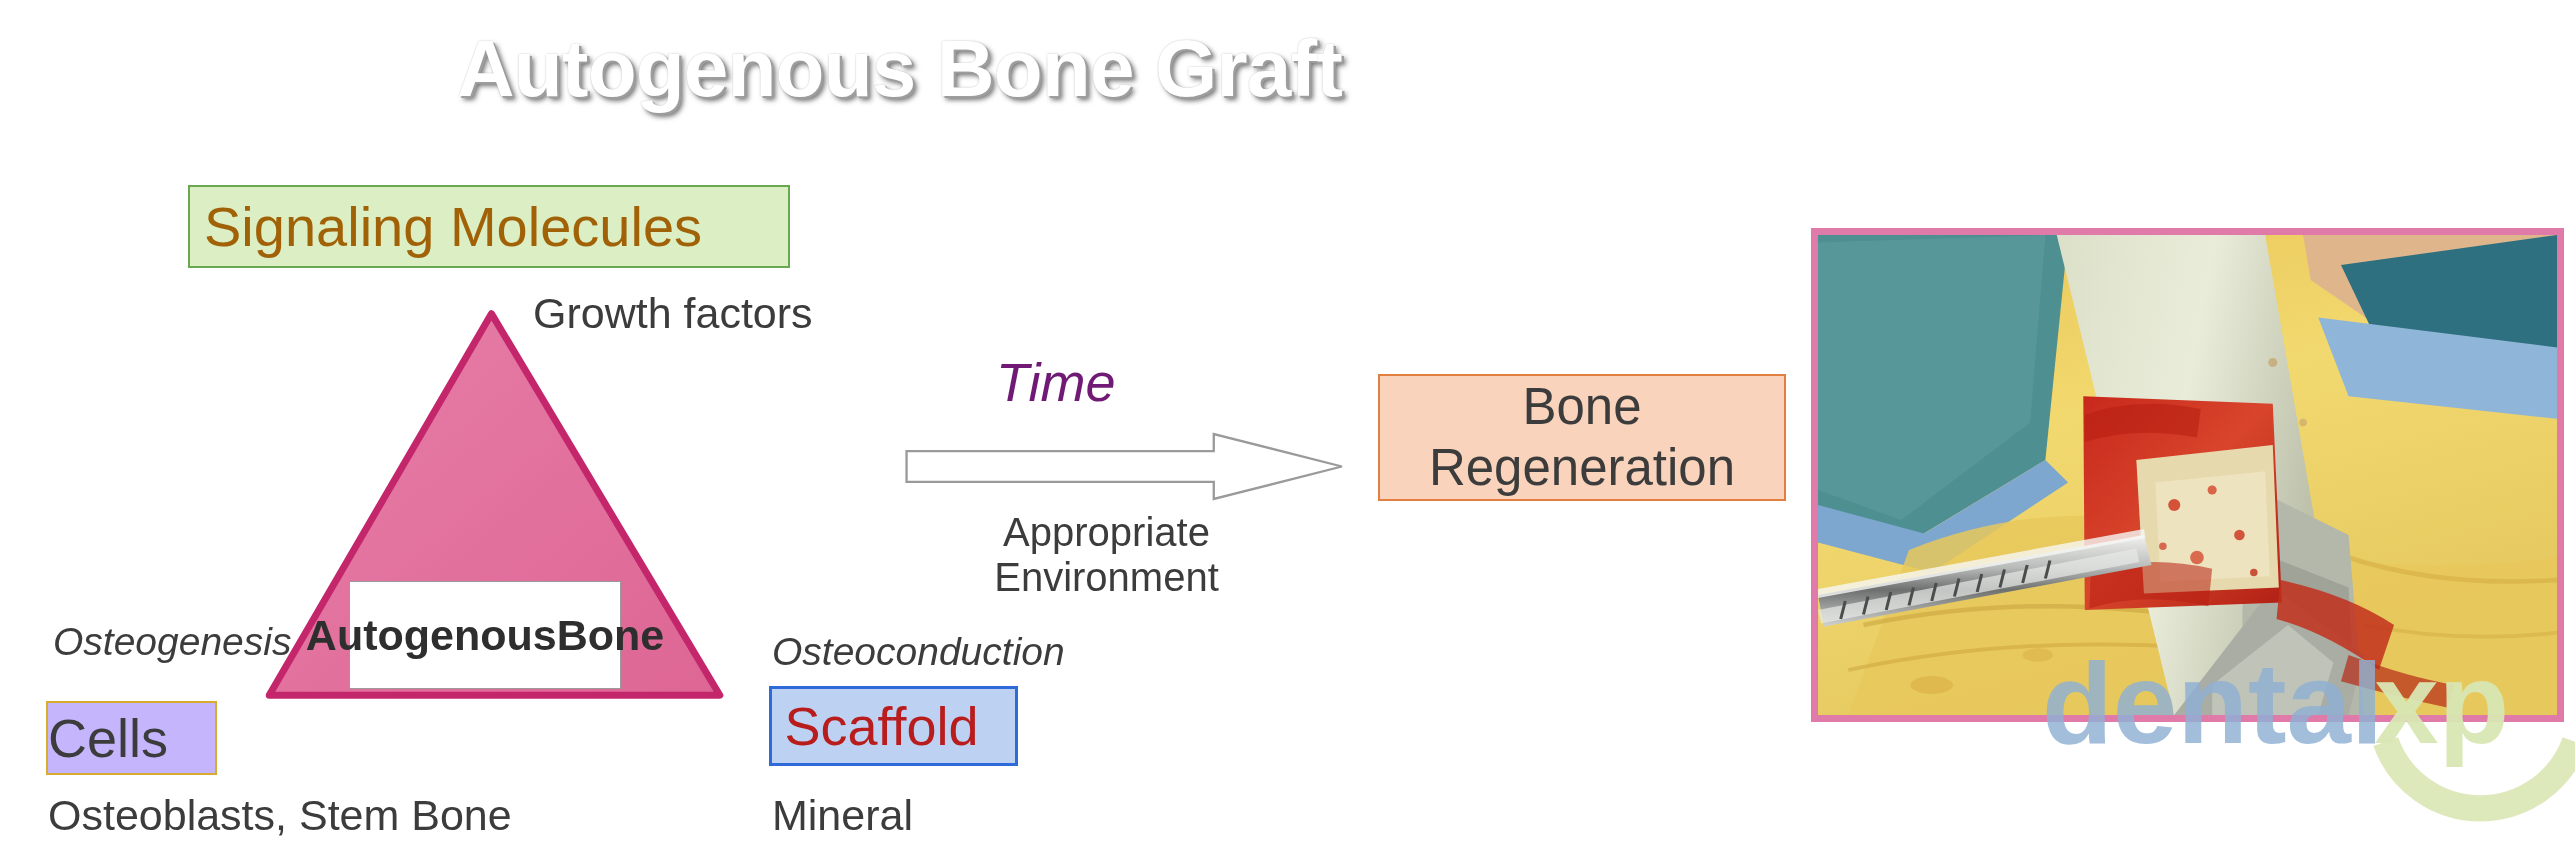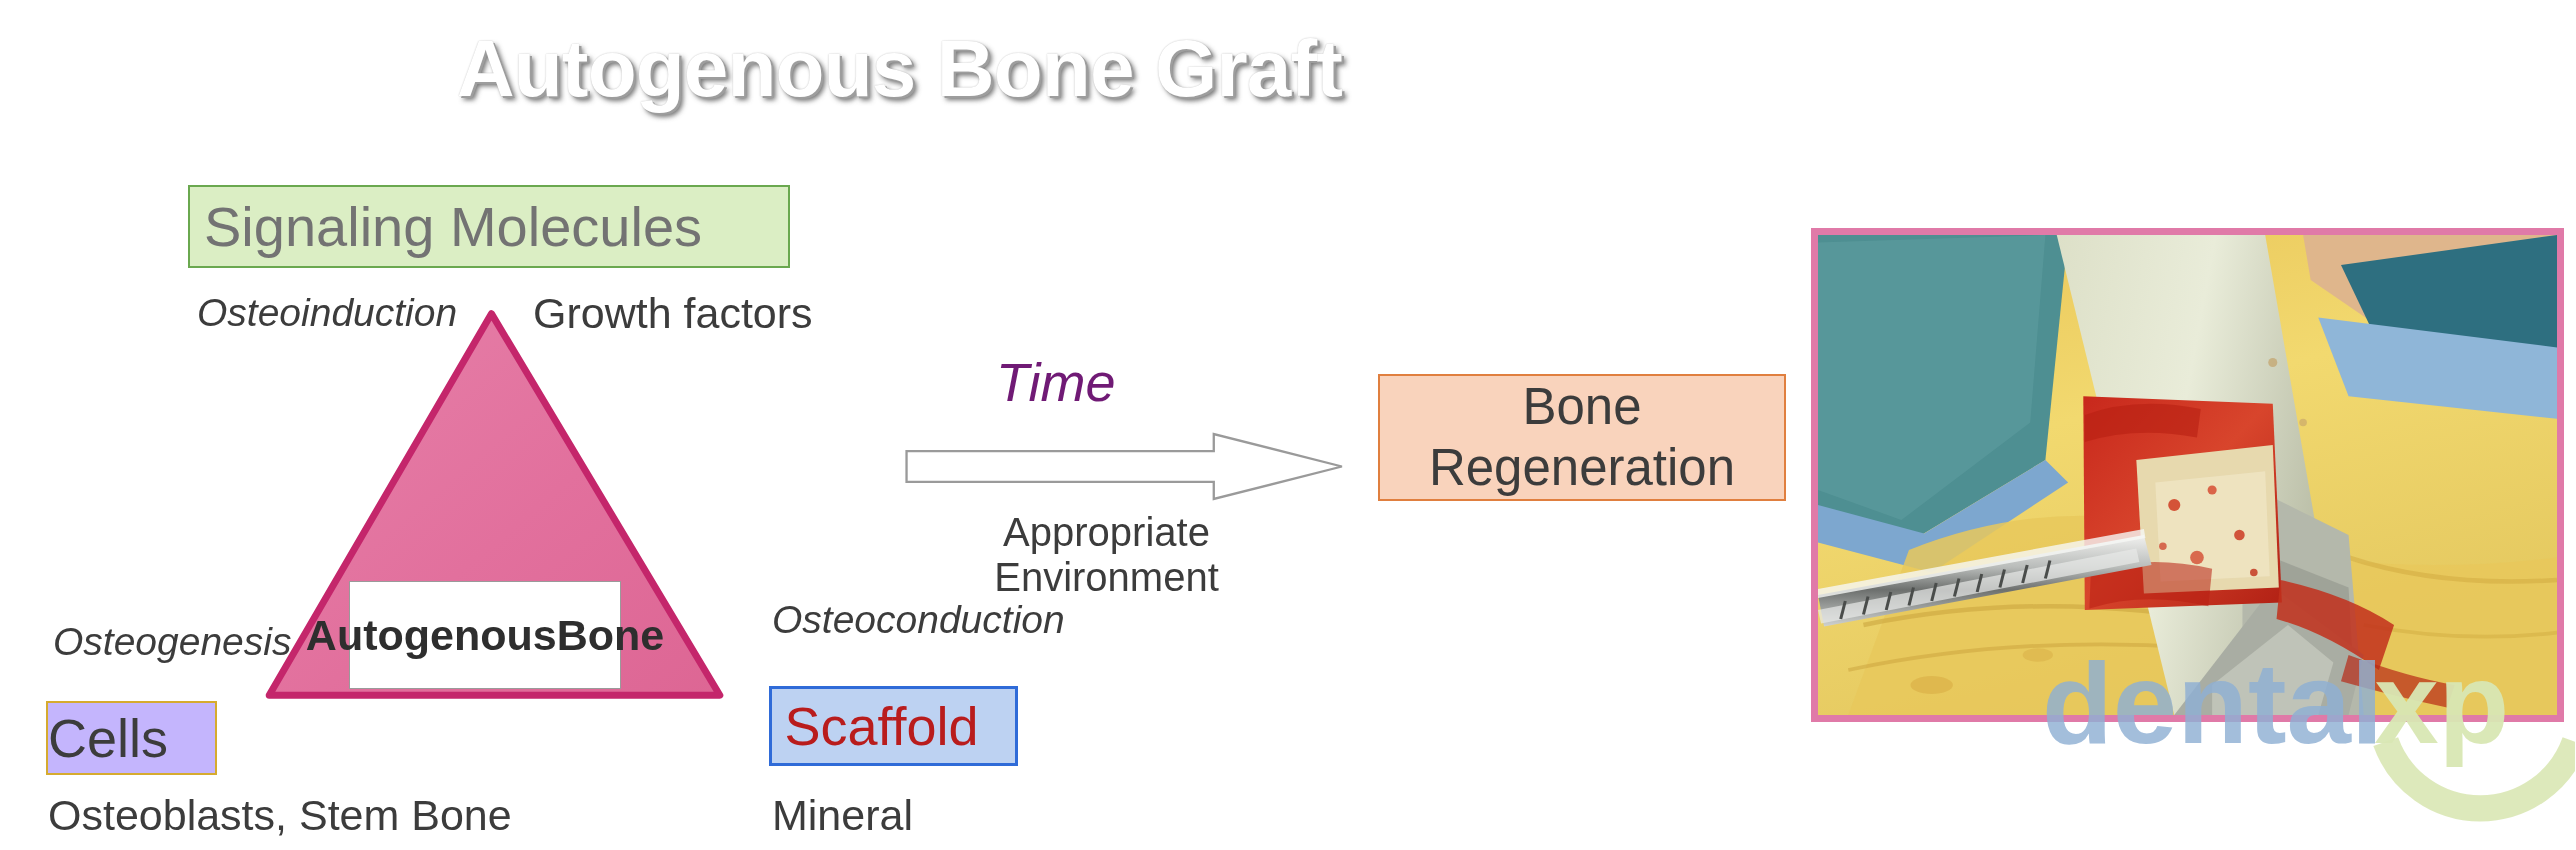--- a/index.html
+++ b/index.html
@@ -47,21 +47,21 @@
 
   #box-signaling {
     left: 188px;
     top: 185px;
     width: 602px;
     height: 83px;
     background: #dbeec4;
     border: 2.3px solid #6aa84f;
     padding-left: 14px;
     font-size: 56px;
-    color: #737373;
+    color: #a16207;
   }
 
   #box-cells {
     left: 46px;
     top: 701px;
     width: 171px;
     height: 74px;
     background: #c4b5fd;
     border: 2.3px solid #d6ab2f;
     padding-left: 0;
@@ -104,21 +104,21 @@
     font-size: 40px;
     color: #3c3c3c;
     white-space: nowrap;
     line-height: 1;
   }
   .cap.italic { font-style: italic; }
 
   #cap-osteoinduction  { left: 197px;  top: 293px; font-size: 39px; }
   #cap-growthfactors   { left: 533px;  top: 292px; font-size: 43px; }
   #cap-osteogenesis    { left: 53px;   top: 622px; font-size: 39px; font-style: italic; }
-  #cap-osteoconduction { left: 772px; top: 600px; font-size: 39px; }
+  #cap-osteoconduction { left: 772px; top: 632px; font-size: 39px; }
   #cap-osteoblasts     { left: 48px;   top: 794px; font-size: 43px; }
   #cap-mineral         { left: 772px; top: 794px; font-size: 43px; }
 
   
   #triangle {
     position: absolute;
     left: 263px;
     top: 309px;
     width: 463px;
     height: 394px;
@@ -202,21 +202,20 @@
 <body>
 
 <div id="stage">
 
   <div id="title">Autogenous Bone Graft</div>
 
   <div class="tagbox" id="box-signaling">
     <span>Signaling Molecules</span>
   </div>
 
-  <div class="cap italic" id="cap-osteoinduction">Osteoinduction</div>
   <div class="cap" id="cap-growthfactors">Growth factors</div>
   <div class="cap italic" id="cap-osteogenesis">Osteogenesis</div>
   <div class="cap italic" id="cap-osteoconduction">Osteoconduction</div>
   <div class="cap" id="cap-osteoblasts">Osteoblasts, Stem Bone</div>
   <div class="cap" id="cap-mineral">Mineral</div>
 
   <div id="triangle">
     <svg viewBox="0 0 600 510" preserveAspectRatio="none">
       <defs>
         <linearGradient id="triGrad" x1="0" y1="0" x2="1" y2="1">

